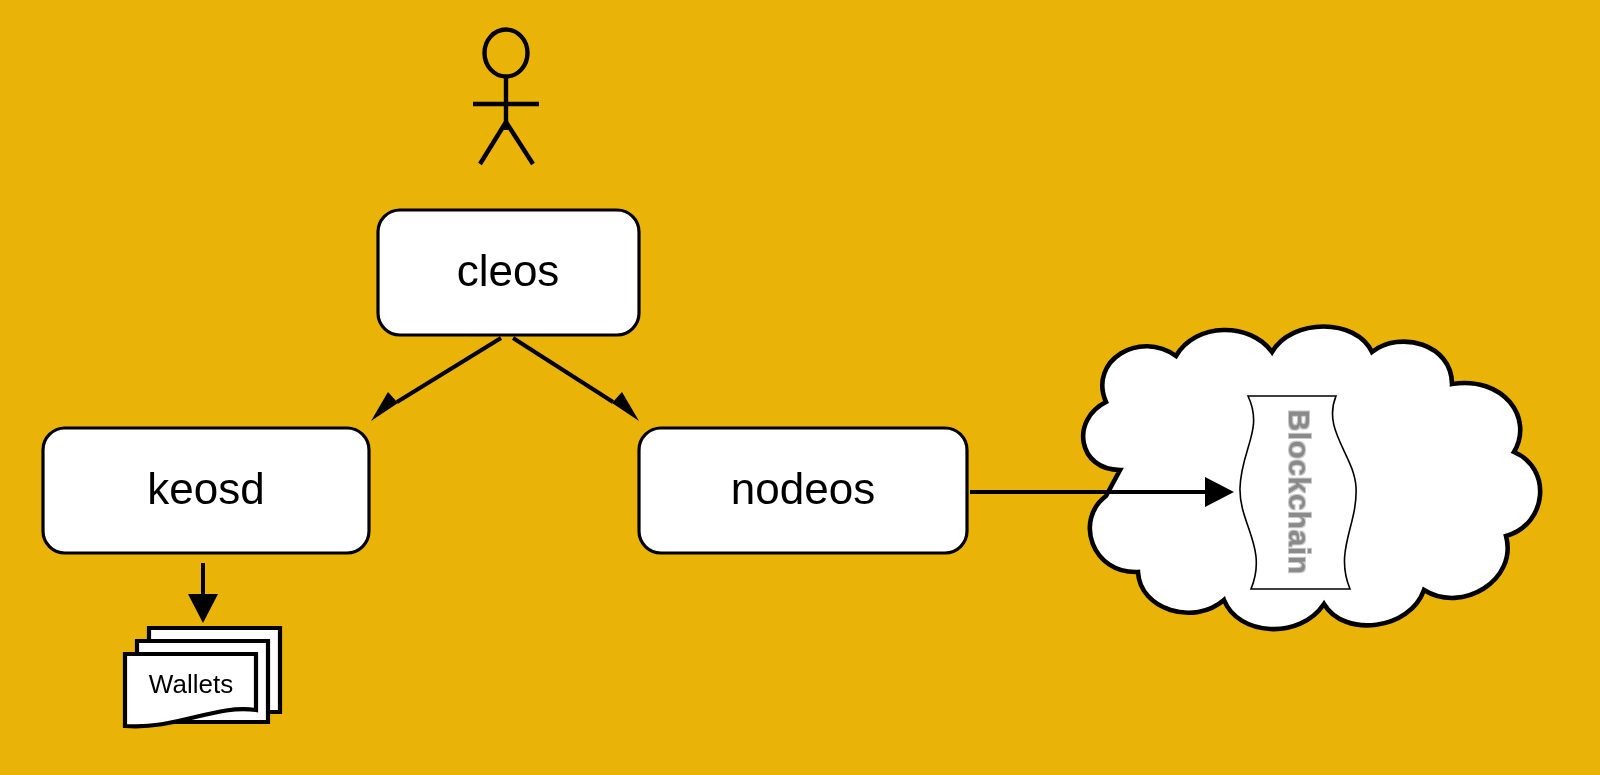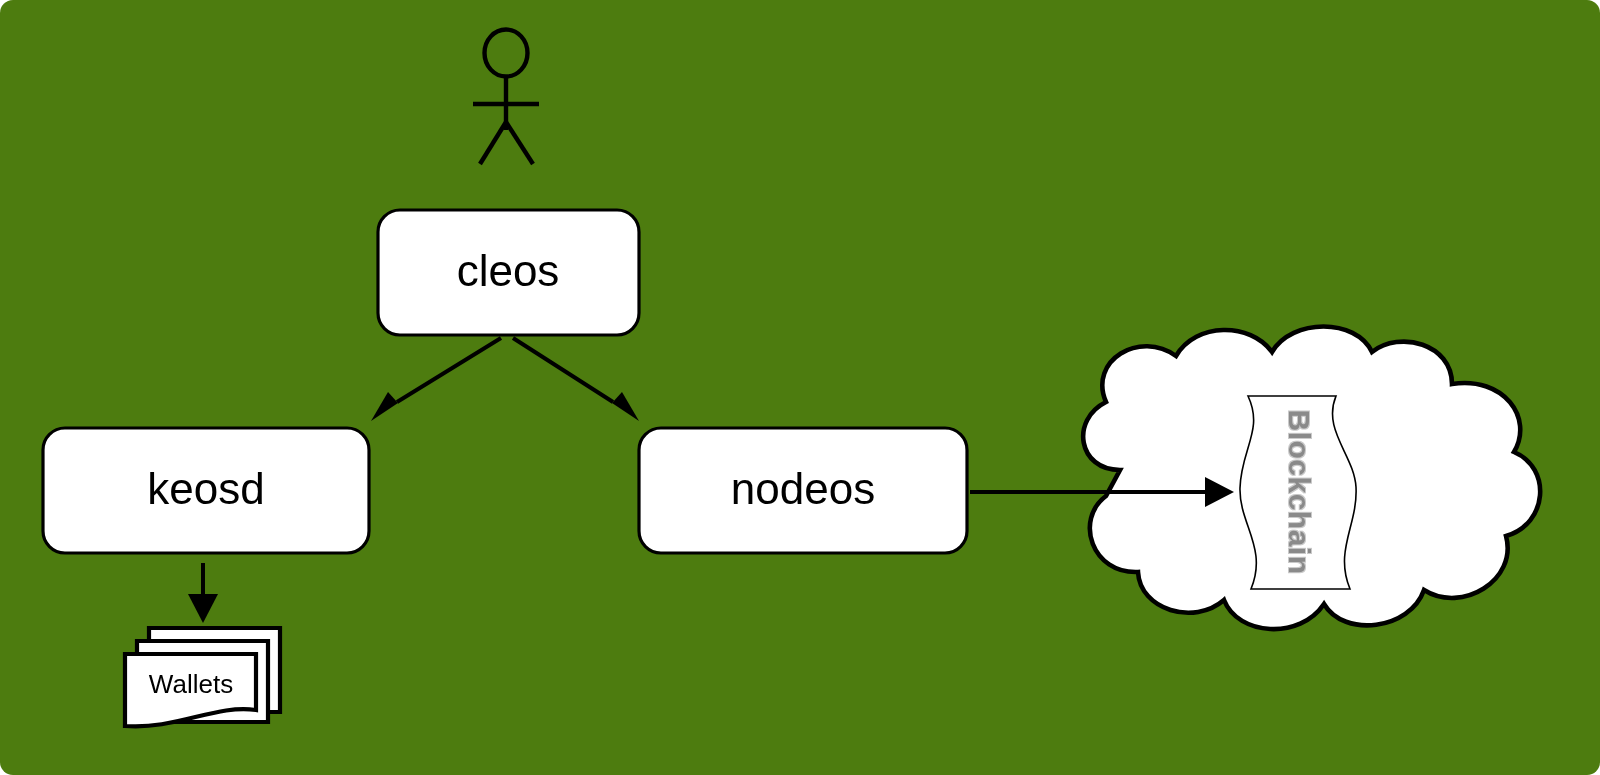--- a/index.html
+++ b/index.html
@@ -8,23 +8,22 @@
     padding: 0;
     background: #ffffff;
   }
   body {
     font-family: "Liberation Sans", sans-serif;
   }
   #canvas {
     position: relative;
     width: 1600px;
     height: 775px;
-    background: #4d7c0f;
+    background: #eab308;
     overflow: hidden;
-    border-radius: 13px;
   }
   #diagram-svg {
     position: absolute;
     left: 0;
     top: 0;
     width: 1600px;
     height: 775px;
   }
   .node-stroke {
     fill: #ffffff;

